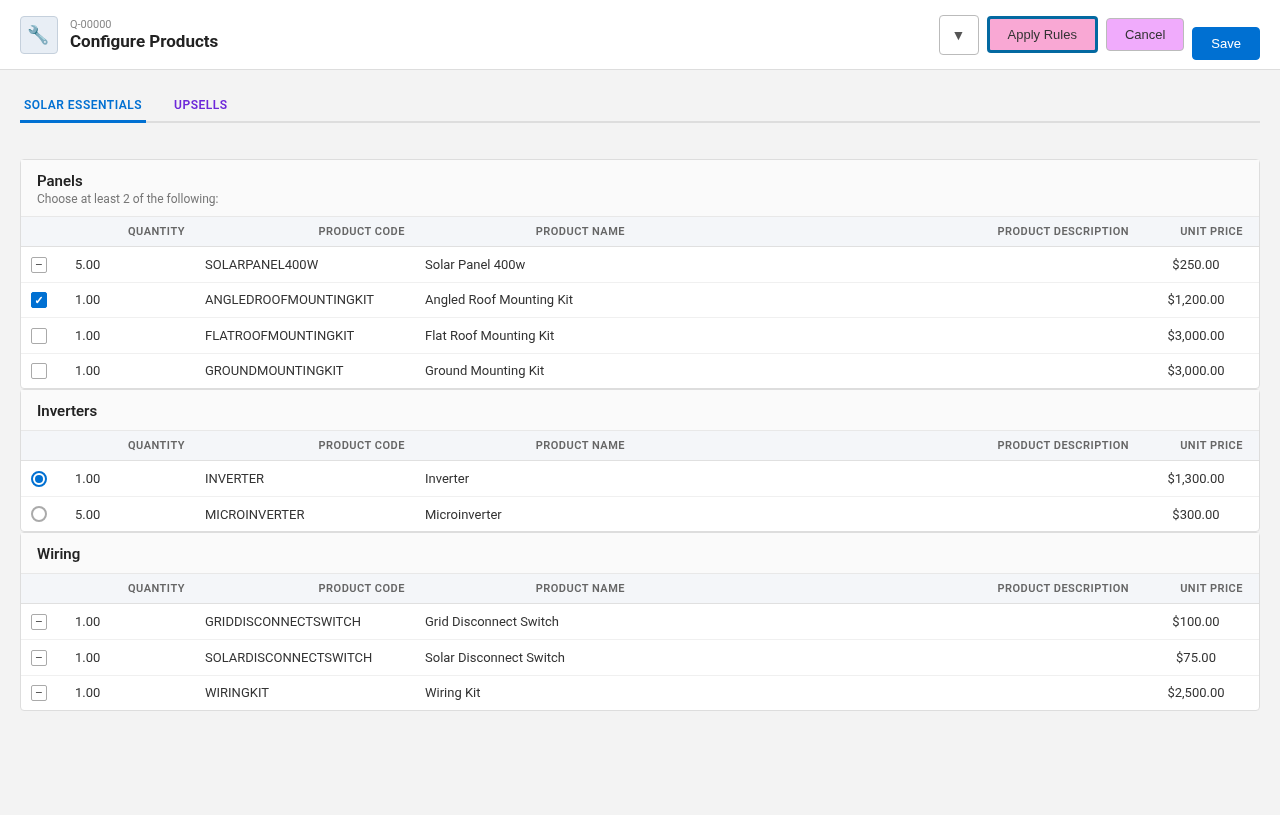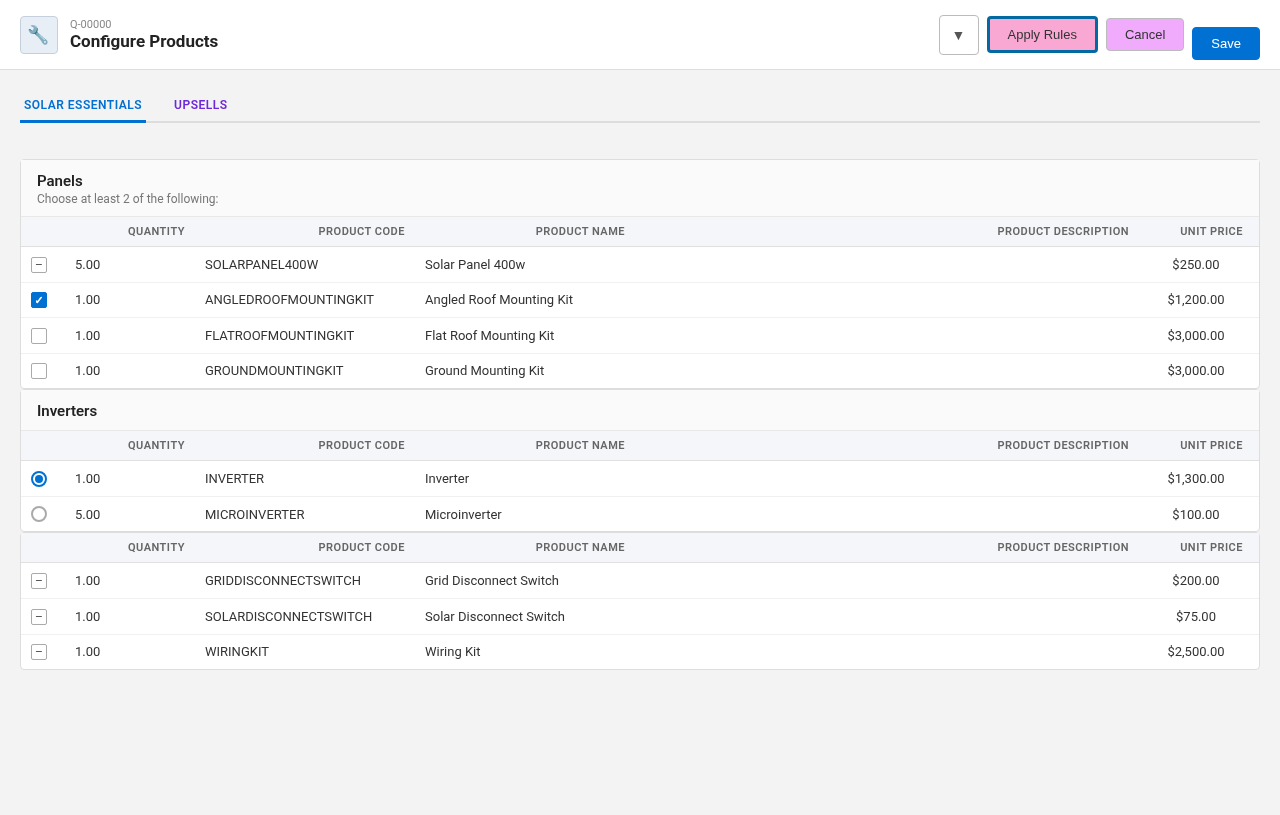--- a/index.html
+++ b/index.html
@@ -313,46 +313,49 @@
           <td>Inverter</td>
           <td></td>
           <td>$1,300.00</td>
         </tr>
         <tr class="table-row">
           <td class="col-check"><div class="custom-radio"></div></td>
           <td>5.00</td>
           <td>MICROINVERTER</td>
           <td>Microinverter</td>
           <td></td>
-          <td>$100.00</td>
+          <td>$300.00</td>
         </tr>
       </tbody>
     </table>
   </div>
 
   <div class="section-card">
+    <div class="section-header">
+      <div class="section-title">Wiring</div>
+    </div>
     <table class="product-table">
       <thead>
         <tr>
           <th class="col-check"></th>
           <th class="col-qty">QUANTITY</th>
           <th class="col-code">PRODUCT CODE</th>
           <th class="col-name">PRODUCT NAME</th>
           <th class="col-desc">PRODUCT DESCRIPTION</th>
           <th class="col-price">UNIT PRICE</th>
         </tr>
       </thead>
       <tbody>
         <tr class="table-row">
           <td class="col-check"><div class="custom-checkbox indeterminate"></div></td>
           <td>1.00</td>
           <td>GRIDDISCONNECTSWITCH</td>
           <td>Grid Disconnect Switch</td>
           <td></td>
-          <td>$200.00</td>
+          <td>$100.00</td>
         </tr>
         <tr class="table-row">
           <td class="col-check"><div class="custom-checkbox indeterminate"></div></td>
           <td>1.00</td>
           <td>SOLARDISCONNECTSWITCH</td>
           <td>Solar Disconnect Switch</td>
           <td></td>
           <td>$75.00</td>
         </tr>
         <tr class="table-row">

